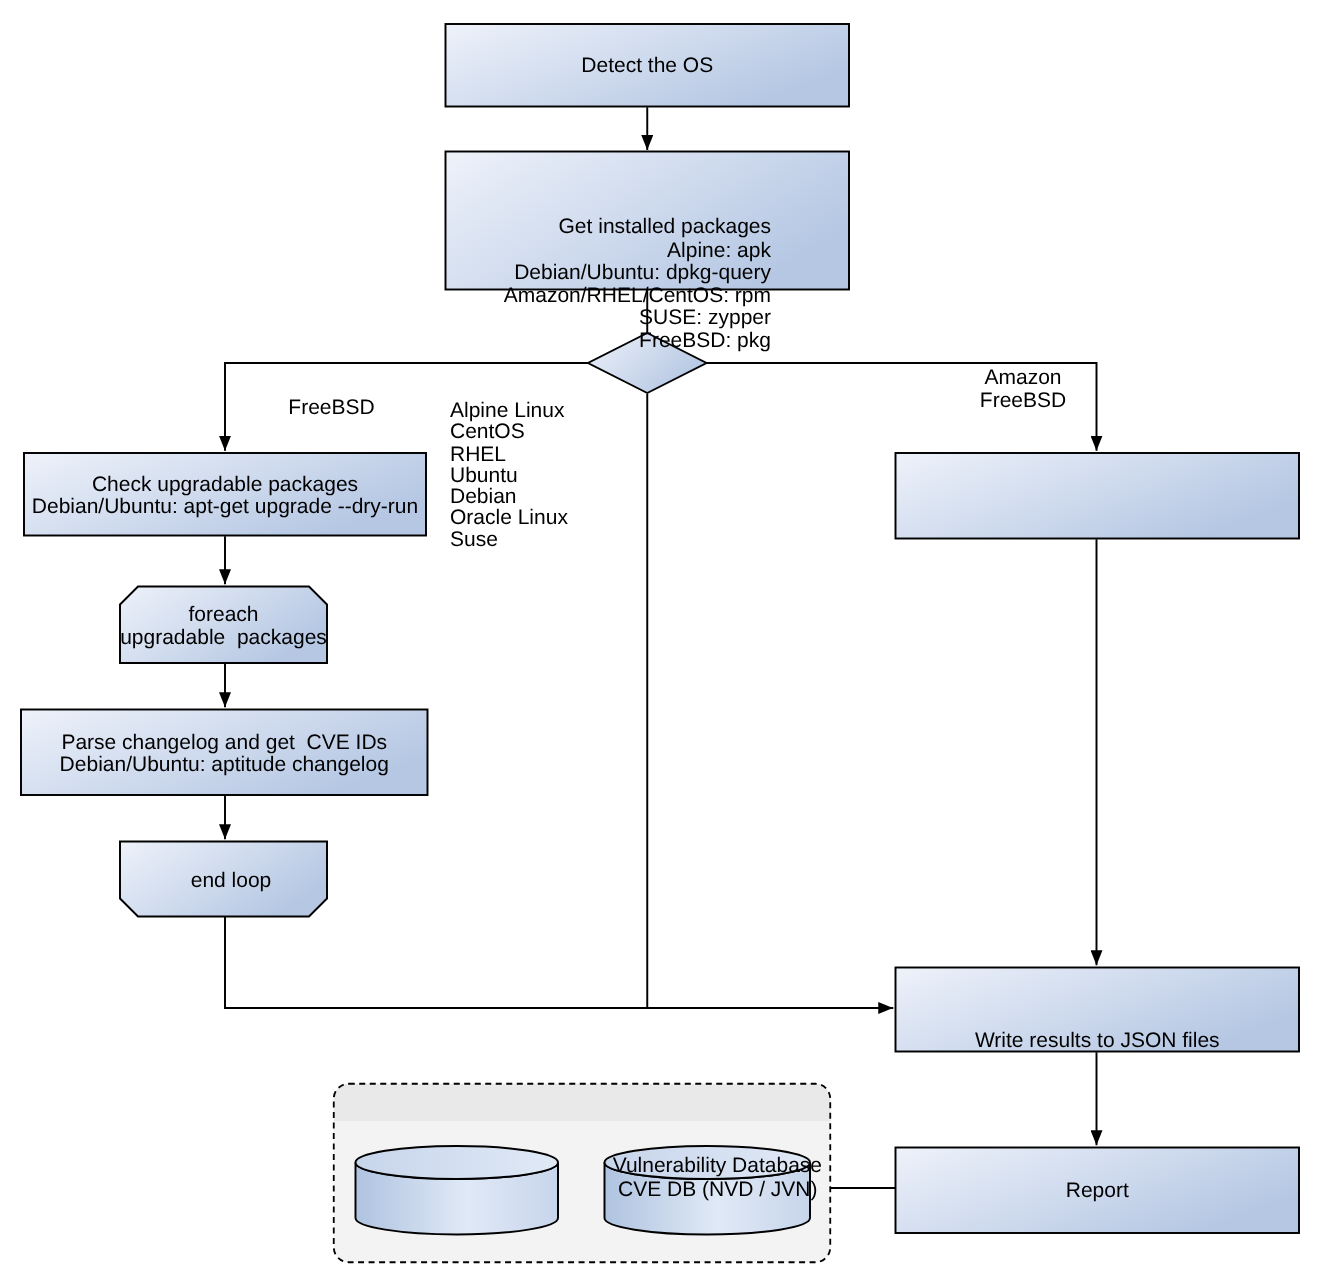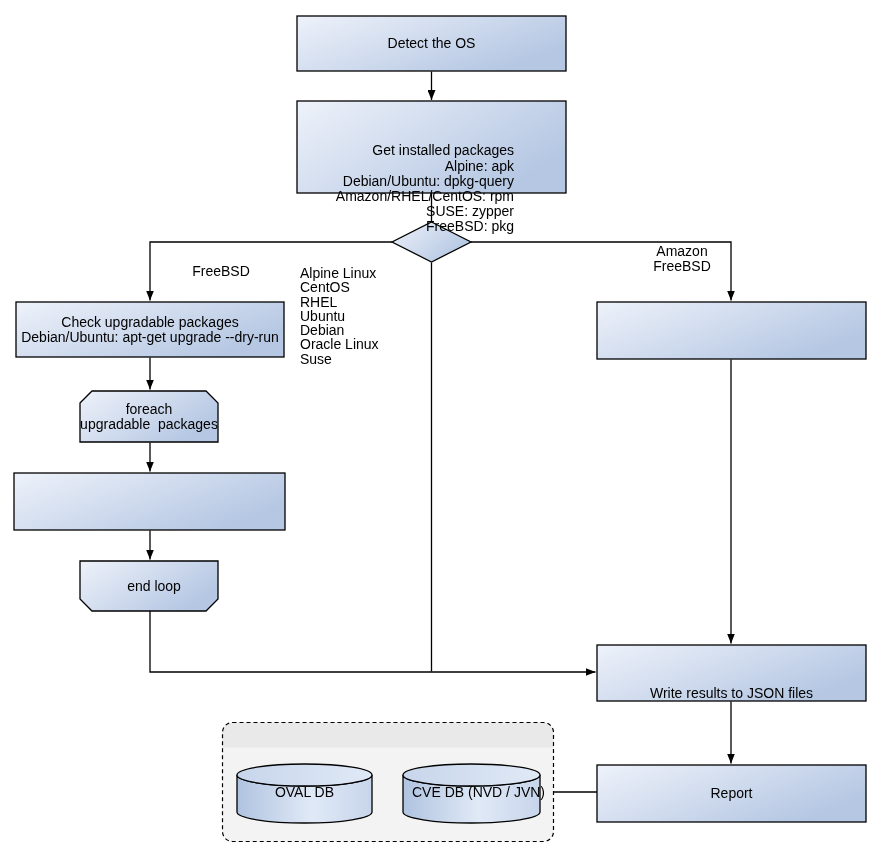--- a/index.html
+++ b/index.html
@@ -107,26 +107,28 @@
 
   <div class="lbl fb" style="left:632px;top:244px;width:100px;">Amazon
 FreeBSD</div>
 
   <div class="lbl" style="left:16px;top:302px;width:268px;height:55px;">Check upgradable packages
 Debian/Ubuntu: apt-get upgrade --dry-run</div>
 
   <div class="lbl" style="left:80px;top:391px;width:138px;height:51px;">foreach
 upgradable  packages</div>
 
+  <div class="lbl" style="left:14px;top:473px;width:271px;height:57px;">Parse changelog and get  CVE IDs
+Debian/Ubuntu: aptitude changelog</div>
 
   <div class="lbl" style="left:80px;top:561px;width:148px;height:50px;">end loop</div>
 
 
   <div class="lbl" style="left:597px;top:645px;width:269px;height:56px;margin-top:20px;">Write results to JSON files</div>
 
   <div class="lbl" style="left:597px;top:765px;width:269px;height:57px;">Report</div>
 
+  <div class="lbl right title" style="left:230px;top:722px;width:318px;height:25px;">Vulnerability Database</div>
 
-  <div class="lbl" style="left:237px;top:773px;width:135px;height:39px;">OVAL DB</div>
 
   <div class="lbl" style="left:404px;top:773px;width:149px;height:39px;">CVE DB (NVD / JVN)</div>
 
 </div>
 
 </body></html>

